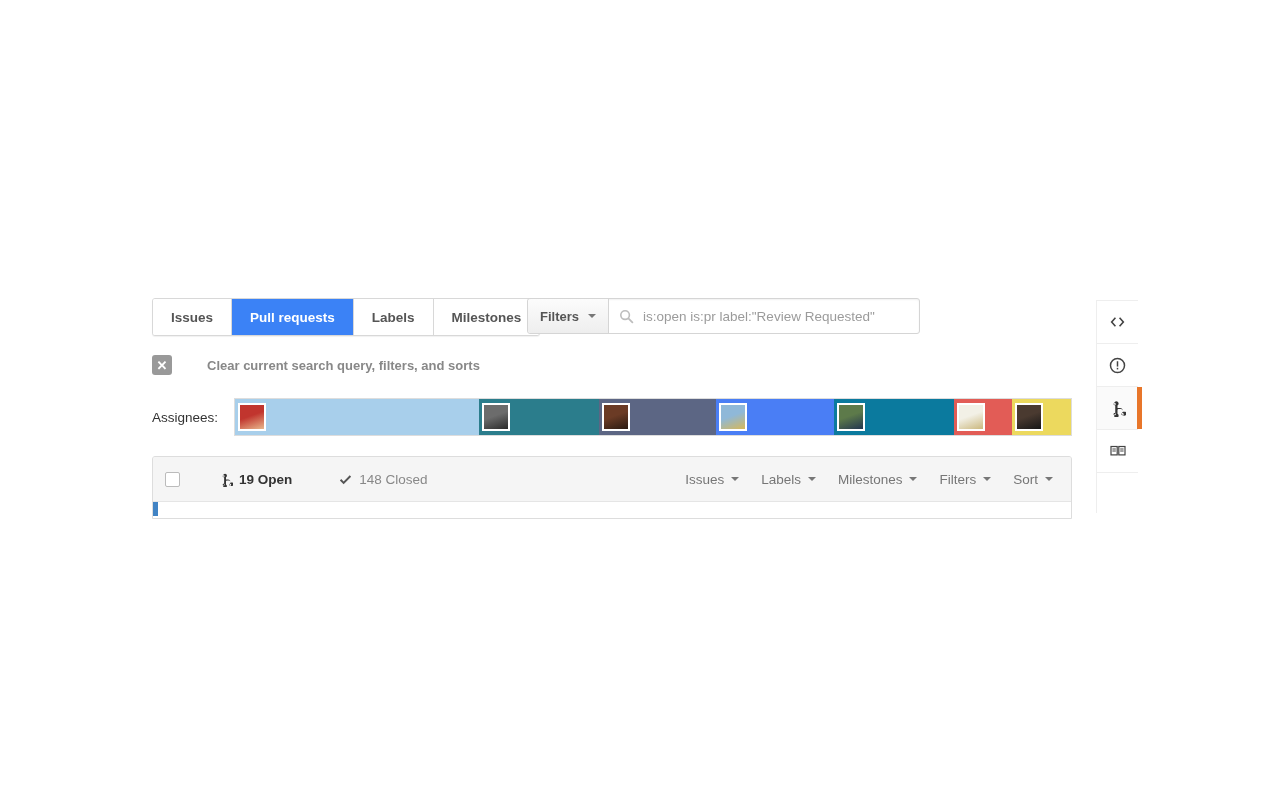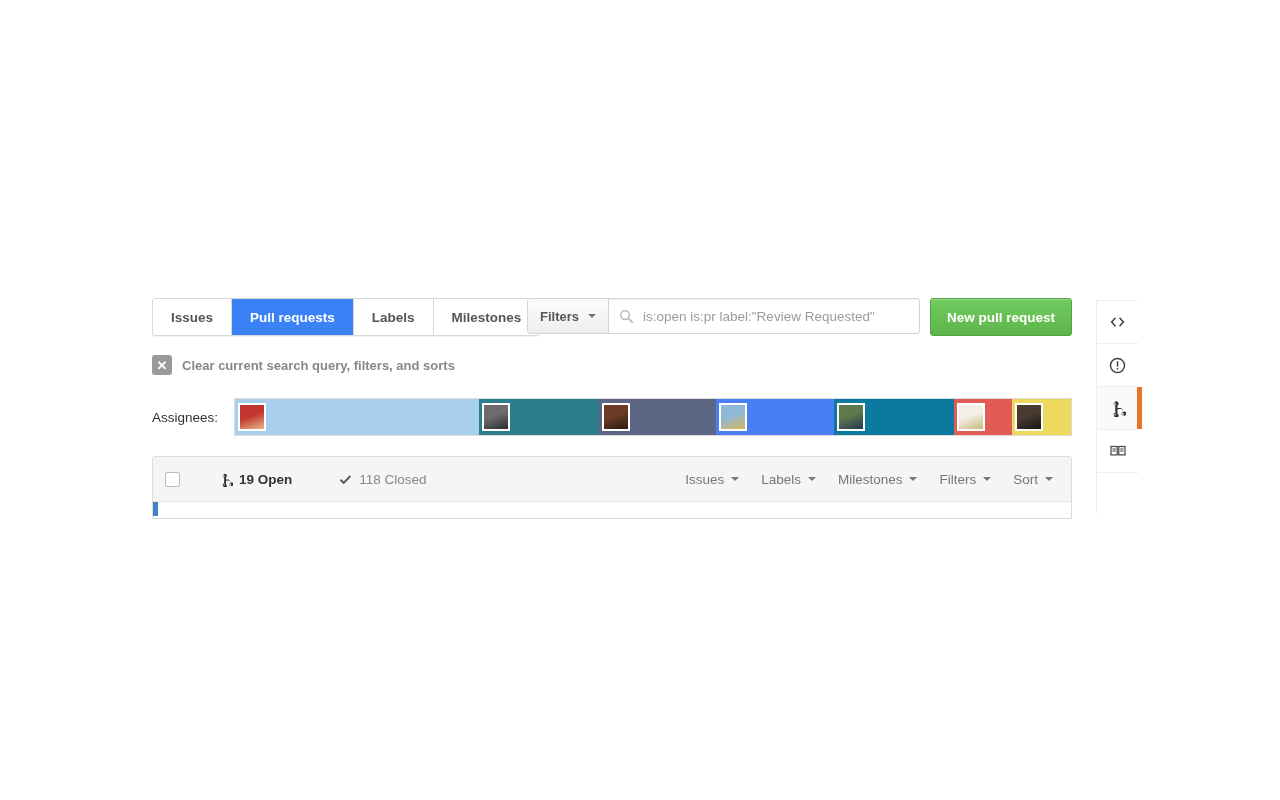--- a/index.html
+++ b/index.html
@@ -167,20 +167,21 @@
     font-weight: bold;
     display: flex;
     align-items: center;
     justify-content: center;
     line-height: 1;
   }
   .clear-label {
     font-size: 13px;
     font-weight: bold;
     color: #888;
+    margin-left: 25px;
   }
 
   
   .assignees-row {
     position: absolute;
     left: 0;
     top: 100px;
     display: flex;
     align-items: center;
     width: 920px;
@@ -356,23 +357,20 @@
           <span class="search-icon">
             <svg width="15" height="15" viewBox="0 0 16 16">
               <circle cx="6.5" cy="6.5" r="4.6" fill="none" stroke="#bdbdbd" stroke-width="1.7"></circle>
               <line x1="10" y1="10" x2="14.3" y2="14.3" stroke="#bdbdbd" stroke-width="1.9" stroke-linecap="round"></line>
             </svg>
           </span>
           <span class="searchtext">is:open is:pr label:"Review Requested"</span>
         </div>
       </div>
 
-      <div class="newpr">
-        <span>New pull request</span>
-      </div>
     </div>
 
     <div class="clearrow">
       <span class="clear-x">✕</span>
       <span class="clear-label">Clear current search query, filters, and sorts</span>
     </div>
 
     <div class="assignees-row">
       <div class="assignees-label">Assignees:</div>
       <div class="assignee-bar" id="assignee-bar">
@@ -426,21 +424,21 @@
           </span>
           <span>19 Open</span>
         </div>
 
         <div class="state closed">
           <span>
             <svg width="15" height="15" viewBox="0 0 12 16">
               <path fill="#555" d="M12 5l-8 8-4-4 1.5-1.5 2.5 2.5 6.5-6.5z"></path>
             </svg>
           </span>
-          <span>118 Closed</span>
+          <span>148 Closed</span>
         </div>
 
         <div class="spacer"></div>
 
         <div class="dropdowns">
           <div class="dd">
             <span>Issues</span>
             <span class="caret"></span>
           </div>
           <div class="dd">

